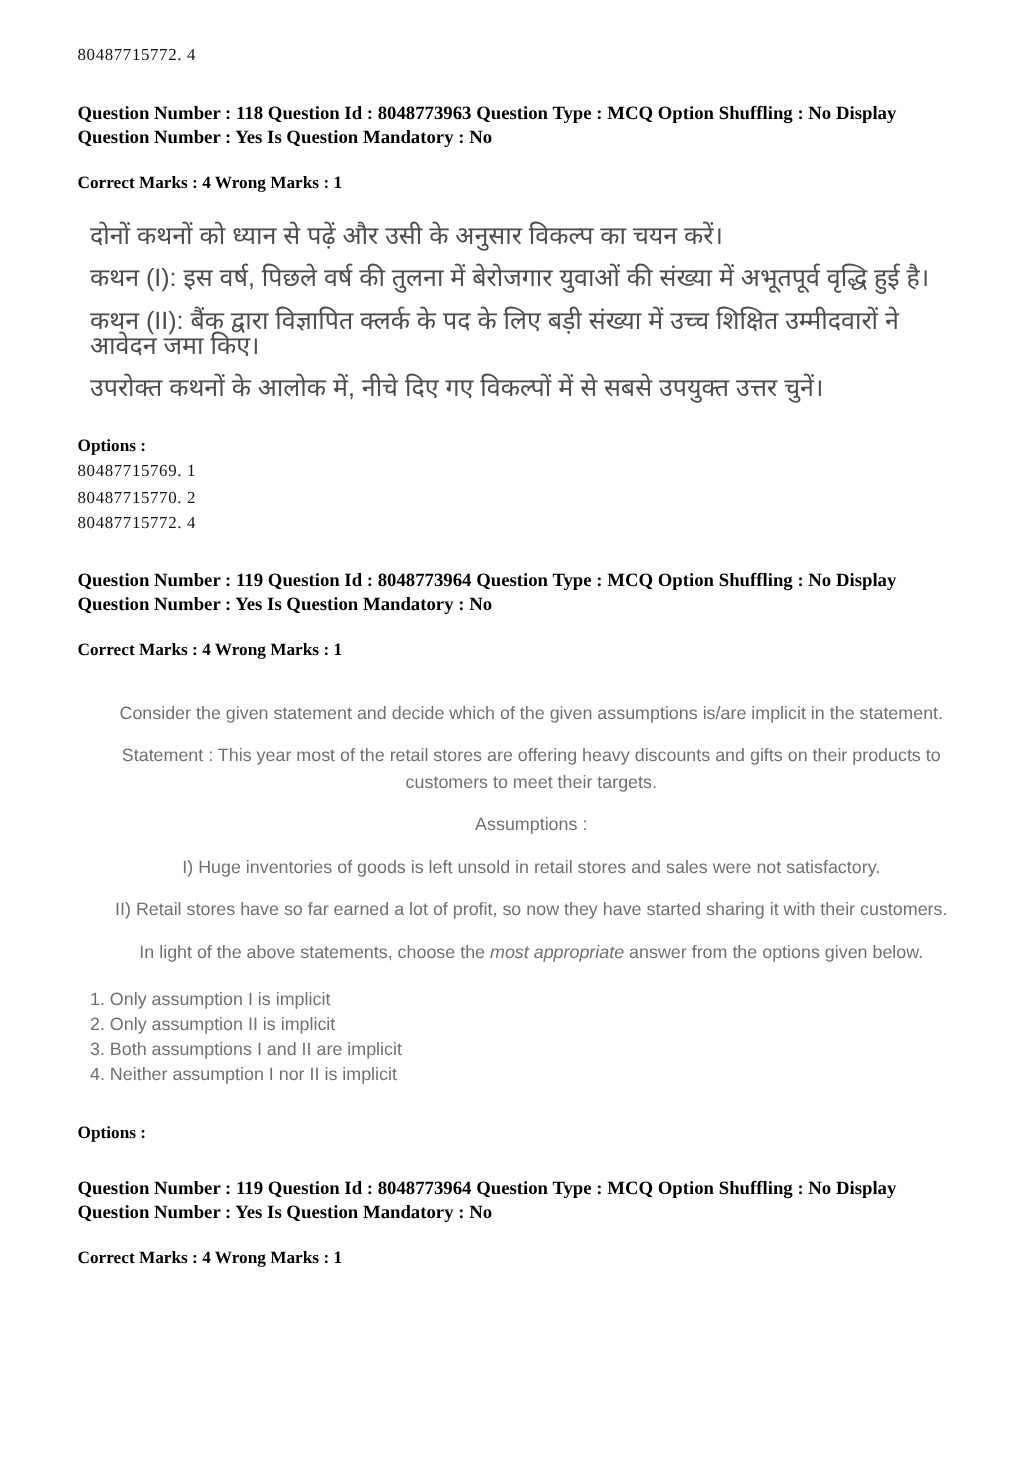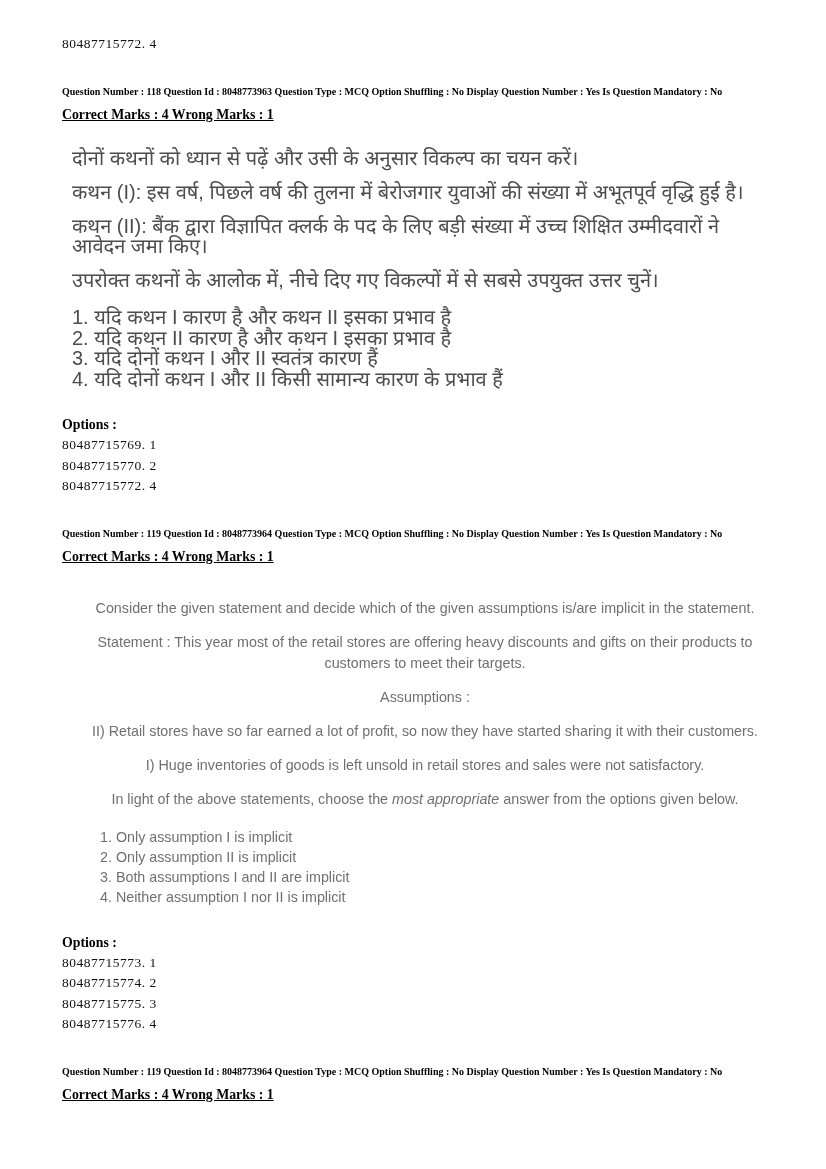--- a/index.html
+++ b/index.html
@@ -21,33 +21,32 @@
   .orphan-id {
     font-family: "Liberation Serif", serif;
     font-size: 13.5px;
     color: #111;
     letter-spacing: 0.5px;
     margin-bottom: 30px;
   }
   .q-meta {
     font-family: "Liberation Serif", serif;
     font-weight: bold;
-    font-size: 10px;
+    font-size: 15px;
     line-height: 19px;
     color: #000;
     width: 706px;
   }
   .q-marks {
     font-family: "Liberation Serif", serif;
     font-weight: bold;
     font-size: 13.8px;
     line-height: 19px;
     color: #000;
-    margin-top: 4px;
-    text-decoration: underline;
+    margin-top: 16px;
   }
   .body-block {
     padding-left: 10px;
   }
   .hindi-block {
     margin-top: 24px;
     font-family: "Liberation Sans", sans-serif;
     color: #4d4d4d;
     font-size: 20px;
   }
@@ -69,21 +68,20 @@
     font-size: 14.3px;
     width: 706px;
   }
   .english-block .para {
     line-height: 21px;
     margin: 0 0 13px 0;
     text-align: center;
   }
   .english-block .choice {
     line-height: 20px;
-    margin-left: 28px;
   }
   .em { font-style: italic; }
   .options-label {
     font-family: "Liberation Serif", serif;
     font-weight: bold;
     font-size: 13.8px;
     color: #000;
     margin-top: 26px;
     line-height: 19px;
   }
@@ -107,62 +105,50 @@
 
   <div>
     <div class="q-meta">Question Number : 118 Question Id : 8048773963 Question Type : MCQ Option Shuffling : No Display Question Number : Yes Is Question Mandatory : No</div>
     <div class="q-marks">Correct Marks : 4 Wrong Marks : 1</div>
 
     <div class="body-block hindi-block">
       <p class="para">दोनों कथनों को ध्यान से पढ़ें और उसी के अनुसार विकल्प का चयन करें।</p>
       <p class="para">कथन (I): इस वर्ष, पिछले वर्ष की तुलना में बेरोजगार युवाओं की संख्या में अभूतपूर्व वृद्धि हुई है।</p>
       <p class="para">कथन (II): बैंक द्वारा विज्ञापित क्लर्क के पद के लिए बड़ी संख्या में उच्च शिक्षित उम्मीदवारों ने आवेदन जमा किए।</p>
       <p class="para">उपरोक्त कथनों के आलोक में, नीचे दिए गए विकल्पों में से सबसे उपयुक्त उत्तर चुनें।</p>
-      <div class="choice-list">
-        <div class="choice">1. यदि कथन I कारण है और कथन II इसका प्रभाव है</div>
-        <div class="choice">2. यदि कथन II कारण है और कथन I इसका प्रभाव है</div>
-        <div class="choice">3. यदि दोनों कथन I और II स्वतंत्र कारण हैं</div>
-        <div class="choice">4. यदि दोनों कथन I और II किसी सामान्य कारण के प्रभाव हैं</div>
-      </div>
     </div>
 
     <div class="options-label">Options :</div>
     <div class="option-ids">
       <div class="option-id">80487715769. 1</div>
       <div class="option-id">80487715770. 2</div>
       <div class="option-id">80487715772. 4</div>
     </div>
   </div>
 
   <div class="section-gap-1">
     <div class="q-meta">Question Number : 119 Question Id : 8048773964 Question Type : MCQ Option Shuffling : No Display Question Number : Yes Is Question Mandatory : No</div>
     <div class="q-marks">Correct Marks : 4 Wrong Marks : 1</div>
 
     <div class="body-block english-block">
       <p class="para">Consider the given statement and decide which of the given assumptions is/are implicit in the statement.</p>
       <p class="para">Statement :  This year most of the retail stores are offering heavy discounts and gifts on their products to customers to meet their targets.</p>
       <p class="para">Assumptions :</p>
+      <p class="para">I) Huge inventories of goods is left unsold in retail stores and sales were not satisfactory.</p>
       <p class="para">II) Retail stores have so far earned a lot of profit, so now they have started sharing it with their customers.</p>
-      <p class="para">I) Huge inventories of goods is left unsold in retail stores and sales were not satisfactory.</p>
       <p class="para"><span>In light of the above statements, choose the </span><span class="em">most appropriate</span><span> answer from the options given below.</span></p>
       <div class="choice-list">
         <div class="choice">1. Only assumption I is implicit</div>
         <div class="choice">2. Only assumption II is implicit</div>
         <div class="choice">3. Both assumptions I and II are implicit</div>
         <div class="choice">4. Neither assumption I nor II is implicit</div>
       </div>
     </div>
 
     <div class="options-label">Options :</div>
-    <div class="option-ids">
-      <div class="option-id">80487715773. 1</div>
-      <div class="option-id">80487715774. 2</div>
-      <div class="option-id">80487715775. 3</div>
-      <div class="option-id">80487715776. 4</div>
-    </div>
   </div>
 
   <div class="section-gap-2">
     <div class="q-meta">Question Number : 119 Question Id : 8048773964 Question Type : MCQ Option Shuffling : No Display Question Number : Yes Is Question Mandatory : No</div>
     <div class="q-marks">Correct Marks : 4 Wrong Marks : 1</div>
   </div>
 
 </div>
 
 </body></html>

